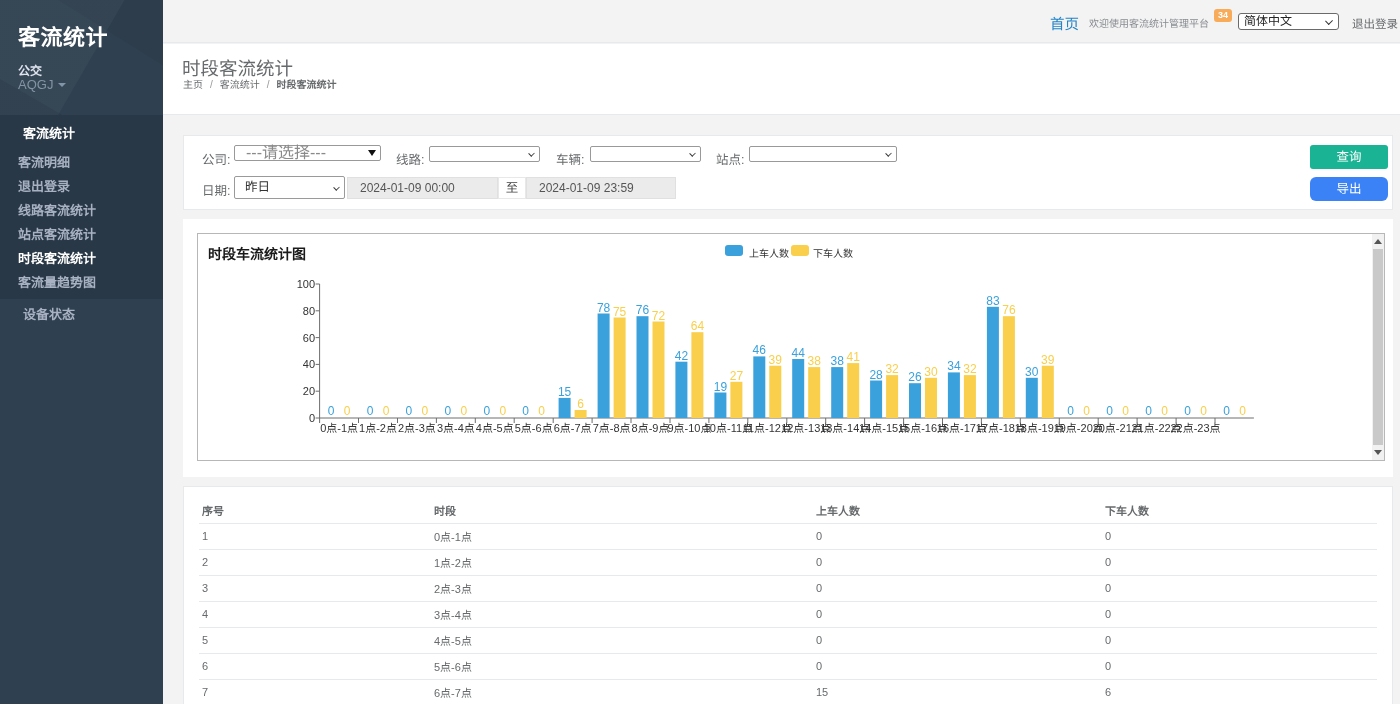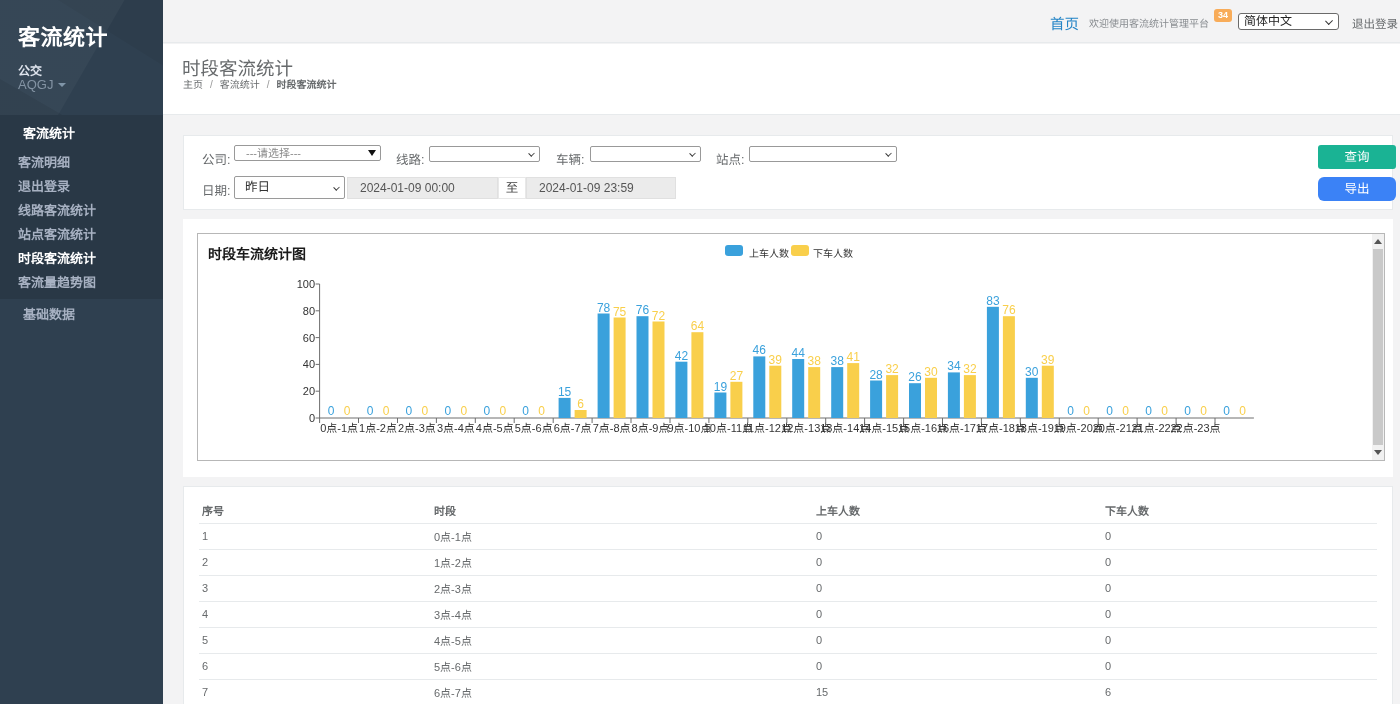--- a/index.html
+++ b/index.html
@@ -41,32 +41,32 @@
 #ph-bc { position:absolute; left:20px; top:32px; font-size:10px; color:#676a6c; }
 #ph-bc .sep { color:#999; margin:0 7px; }
 #ph-bc b { color:#676a6c; }
 
 
 .panel { position:absolute; background:#fff; border:1px solid #e7eaec; }
 #filter { left:183px; top:135px; width:1210px; height:75px; }
 .flabel { position:absolute; font-size:12.5px; color:#676a6c; }
 .fsel { position:absolute; height:16px; background:#fff; border:1px solid #999; border-radius:2px; }
 .fsel .chev { position:absolute; right:5px; top:4px; width:5px; height:5px; border-left:1.4px solid #333; border-bottom:1.4px solid #333; transform:rotate(-45deg) scale(1,0.85); }
-#sel-company { left:50px; top:9px; width:147px; font-size:11px; color:#8a8a8a; line-height:14px; padding-left:11px; }
+#sel-company { left:50px; top:9px; width:147px; font-size:16px; color:#8a8a8a; line-height:14px; padding-left:11px; }
 #sel-company .tri { position:absolute; right:4px; top:4px; width:0; height:0; border-left:4.7px solid transparent; border-right:4.7px solid transparent; border-top:6px solid #111; }
 #sel-line { left:245px; top:10px; width:111px; }
 #sel-veh { left:406px; top:10px; width:111px; }
 #sel-stop { left:565px; top:10px; width:148px; }
 #sel-date { left:50px; top:40px; width:111px; height:23px; font-size:12.5px; color:#333; line-height:21px; padding-left:10px; border:1px solid #9a9a9a; }
 #sel-date .chev { top:8px; }
 .dinput { position:absolute; top:41px; height:22px; background:#ebebeb; border:1px solid #e0e0e0; font-size:12px; color:#555; line-height:20px; padding-left:12px; }
 #date1 { left:163px; width:151px; }
 #zhi { position:absolute; left:314px; top:41px; width:28px; height:22px; background:#fff; border:1px solid #e8e8e8; font-size:12.5px; color:#444; text-align:center; line-height:20px; }
 #date2 { left:342px; width:150px; }
-.btn { position:absolute; left:1126px; width:78px; height:24px; border-radius:3px; color:#fff; font-size:12.5px; text-align:center; line-height:24px;margin-left:8px; }
+.btn { position:absolute; left:1126px; width:78px; height:24px; border-radius:3px; color:#fff; font-size:12.5px; text-align:center; line-height:24px; }
 #btn-q { top:9px; background:#1ab394; }
 #btn-e { top:41px; background:#3b82f6;border-radius:6px; }
 
 
 #chartpanel { left:183px; top:219px; width:1210px; height:258px; border:none; }
 #chartbox { position:absolute; left:14px; top:14px; width:1188px; height:228px; border:1px solid #b7b7b7; overflow:hidden; }
 #chart-title { position:absolute; left:10px; top:9px; font-size:14px; font-weight:bold; color:#1a1a1a; }
 .sw { position:absolute; width:18px; height:11px; border-radius:3px; top:11px; }
 #sw-b { left:527px; background:#3aa1dc; }
 #sw-y { left:593px; background:#f9cf4b; }
@@ -101,21 +101,21 @@
       <span class="sb-sec">客流统计</span>
       <div class="sub">
         <span class="sub-item">客流明细</span>
         <span class="sub-item">退出登录</span>
         <span class="sub-item">线路客流统计</span>
         <span class="sub-item">站点客流统计</span>
         <span class="sub-item on">时段客流统计</span>
         <span class="sub-item">客流量趋势图</span>
       </div>
     </div>
-    <span class="sb-sec">基础数据</span>
+    <span class="sb-sec">设备状态</span>
   </nav>
 </div>
 
 <div id="topbar">
   <span id="tb-home">首页</span>
   <span id="tb-welcome">欢迎使用客流统计管理平台</span>
   <span id="tb-badge">34</span>
   <span id="tb-select">简体中文<span class="chev"></span></span>
   <span id="tb-logout">退出登录</span>
 </div>

